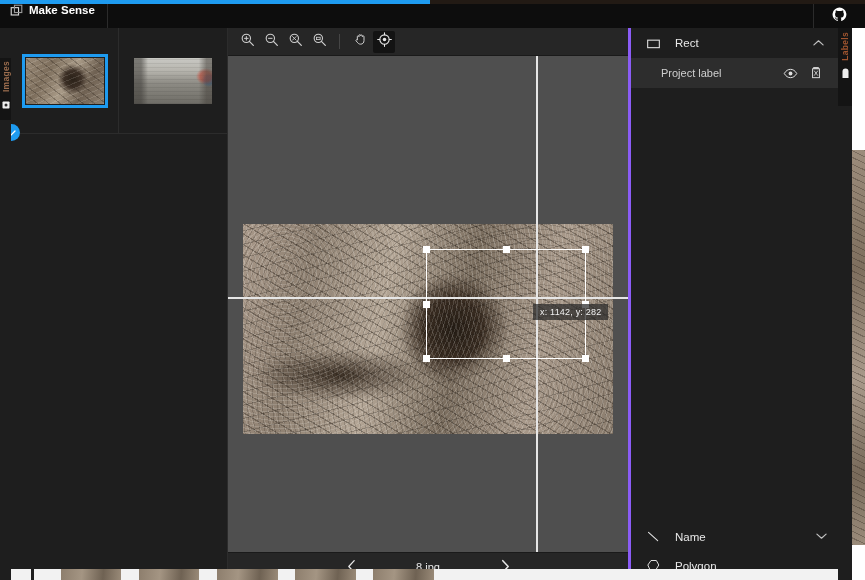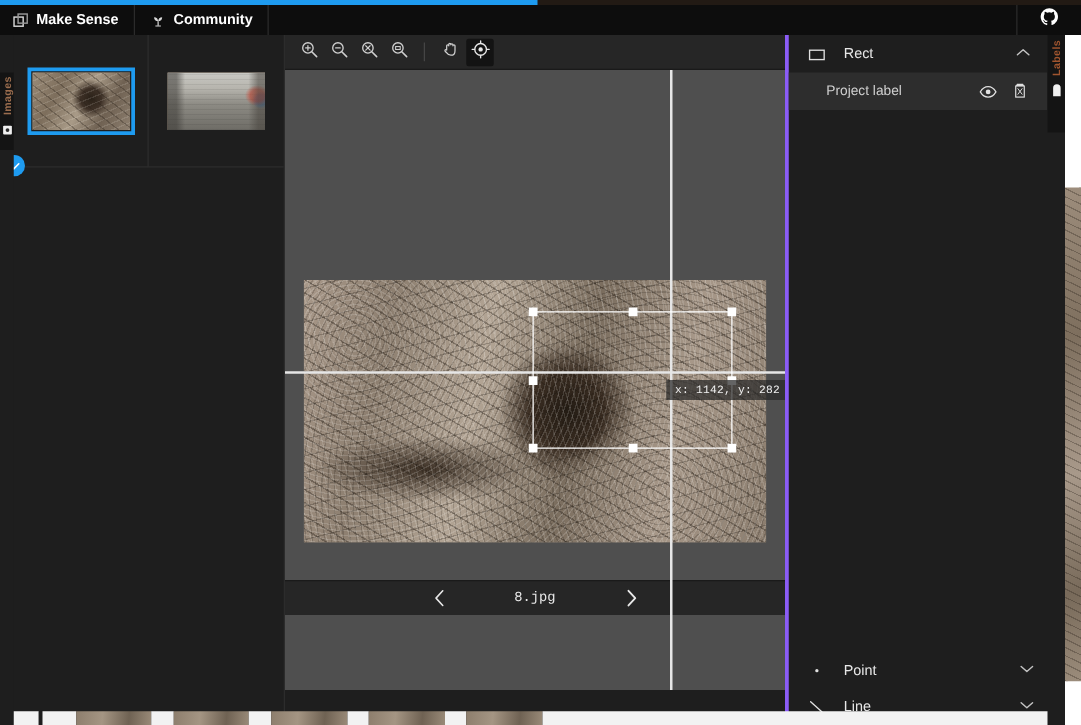--- a/index.html
+++ b/index.html
@@ -31,21 +31,21 @@
 
   
   .topbar {
     position: absolute; top: 4px; left: 0;
     width: 865px; height: 24px;
     background: #0d0d0d;
     display: flex; align-items: center;
     z-index: 30;
   }
   .nav-item {
-    display: flex; align-items: center; gap: 6px;
+    display: flex; align-items: flex-start; gap: 6px;
     height: 24px; padding: 0 12px;
     color: #ffffff; font-size: 11.5px; font-weight: bold;
     white-space: nowrap;
     border-right: 1px solid #2b2b2b;
   }
   .nav-item.logo { padding-left: 10px; }
   .nav-spacer { flex: 1 1 auto; height: 24px; border-right: 1px solid #2b2b2b; }
   .nav-icon { display: inline-flex; width: 13px; height: 13px; align-items: center; justify-content: center; }
   .nav-icon svg { display: block; }
 
@@ -153,23 +153,22 @@
       linear-gradient(90deg, rgba(60,58,54,.55) 0 9%, rgba(0,0,0,0) 18%),
       linear-gradient(270deg, rgba(70,66,60,.55) 0 7%, rgba(0,0,0,0) 17%),
       radial-gradient(ellipse 18% 26% at 92% 40%, rgba(210,60,40,.55) 0 40%, rgba(0,0,0,0) 70%),
       radial-gradient(ellipse 13% 22% at 96% 48%, rgba(40,120,200,.5) 0 40%, rgba(0,0,0,0) 70%),
       repeating-linear-gradient(0deg, rgba(0,0,0,.07) 0 1px, rgba(0,0,0,0) 1px 4px);
   }
 
   
   .editor {
     position: absolute; top: 28px; left: 228px;
-    width: 400px; height: 464px;
+    width: 400px; height: 552px;
     background: #eab308;
-    font-family: Liberation Mono, monospace;
   }
   .toolbar {
     position: absolute; top: 0; left: 0;
     width: 400px; height: 28px;
     background: #262626;
     display: flex; align-items: center;
     padding-left: 8px; gap: 2px;
     border-bottom: 1px solid #1a1a1a;
     z-index: 6;
   }
@@ -392,31 +391,20 @@
       <span class="nav-icon">
         <svg width="13" height="13" viewBox="0 0 16 16">
           <rect x="1.5" y="4.5" width="9" height="9" fill="none" stroke="#d8d8d8" stroke-width="1.4"></rect>
           <rect x="5.5" y="1.5" width="9" height="9" fill="none" stroke="#9a9a9a" stroke-width="1.4"></rect>
         </svg>
       </span>
       <span>Make Sense</span>
     </div>
 
 
-    <div class="nav-item">
-      <span class="nav-icon">
-        <svg width="13" height="13" viewBox="0 0 16 16">
-          <path d="M8 8.5 V13" stroke="#d8d8d8" stroke-width="1.2" fill="none"></path>
-          <path d="M8 8.6 C5.6 8.6 4 7 4 4.6 C6.4 4.6 8 6.2 8 8.6 Z" fill="#d8d8d8"></path>
-          <path d="M8 8.6 C10.4 8.6 12 7 12 4.6 C9.6 4.6 8 6.2 8 8.6 Z" fill="#d8d8d8"></path>
-          <path d="M5.3 13.3 H10.7" stroke="#d8d8d8" stroke-width="1.2" fill="none"></path>
-        </svg>
-      </span>
-      <span>Community</span>
-    </div>
 
     <div class="nav-spacer"></div>
 
 
     <div class="gh">
       <span>
         <svg width="15" height="15" viewBox="0 0 16 16" fill="#ffffff">
           <path d="M8 .6a7.4 7.4 0 0 0-2.34 14.43c.37.07.5-.16.5-.36v-1.26c-2.06.45-2.5-.99-2.5-.99-.34-.86-.82-1.09-.82-1.09-.67-.46.05-.45.05-.45.74.05 1.13.76 1.13.76.66 1.13 1.73.8 2.15.61.07-.48.26-.8.47-.99-1.64-.19-3.37-.82-3.37-3.66 0-.81.29-1.47.76-1.99-.08-.19-.33-.95.07-1.98 0 0 .62-.2 2.03.76a7 7 0 0 1 3.7 0c1.41-.96 2.03-.76 2.03-.76.4 1.03.15 1.79.07 1.98.47.52.76 1.18.76 1.99 0 2.85-1.73 3.47-3.38 3.65.27.23.5.68.5 1.37v2.03c0 .2.13.43.51.36A7.4 7.4 0 0 0 8 .6Z"></path>
         </svg>
       </span>
@@ -589,48 +577,43 @@
         <svg width="14" height="14" viewBox="0 0 18 18">
           <path d="M5.5 3 H12.5 M6 2 H12" stroke="#e0e0e0" stroke-width="1.2" stroke-linecap="round" fill="none"></path>
           <rect x="4.6" y="3.6" width="8.8" height="11.4" fill="none" stroke="#e0e0e0" stroke-width="1.2"></rect>
           <path d="M6.6 6 L11.4 12.4 M11.4 6 L6.6 12.4" stroke="#e0e0e0" stroke-width="1"></path>
         </svg>
       </span>
     </div>
 
     <div class="panel-bottom">
 
+
       <div class="panel-sec-head">
         <span class="sec-ico">
           <svg width="15" height="15" viewBox="0 0 18 18">
-            <circle cx="9" cy="9" r="1.6" fill="#e0e0e0"></circle>
-          </svg>
-        </span>
-        <span class="sec-lbl">Point</span>
+            <path d="M3 4 L14 14" stroke="#e0e0e0" stroke-width="1.3" stroke-linecap="round"></path>
+          </svg>
+        </span>
+        <span class="sec-lbl">Name</span>
         <span class="chev">
           <svg width="11" height="8" viewBox="0 0 12 8">
             <path d="M1 2 L6 6.4 L11 2" fill="none" stroke="#c2c2c2" stroke-width="1.3" stroke-linecap="round" stroke-linejoin="round"></path>
           </svg>
         </span>
       </div>
 
       <div class="panel-sec-head">
         <span class="sec-ico">
           <svg width="15" height="15" viewBox="0 0 18 18">
-            <path d="M3 4 L14 14" stroke="#e0e0e0" stroke-width="1.3" stroke-linecap="round"></path>
-          </svg>
-        </span>
-        <span class="sec-lbl">Line</span>
-        <span class="chev">
-          <svg width="11" height="8" viewBox="0 0 12 8">
-            <path d="M1 2 L6 6.4 L11 2" fill="none" stroke="#c2c2c2" stroke-width="1.3" stroke-linecap="round" stroke-linejoin="round"></path>
-          </svg>
-        </span>
-      </div>
-
+            <path d="M6 3 H12.4 L15.4 8.4 L11.6 14.6 H5 L2.2 8.4 Z" fill="none" stroke="#e0e0e0" stroke-width="1.2" stroke-linejoin="round"></path>
+          </svg>
+        </span>
+        <span class="sec-lbl">Polygon</span>
+      </div>
 
     </div>
   </div>
 
   <div class="right-rail"></div>
   <div class="right-tab">
     <span class="vert-text">Labels</span>
     <span class="right-tab-icon">
       <svg width="9" height="11" viewBox="0 0 12 14">
         <path d="M2 4.2 a4 4 0 0 1 8 0 V13 H2 Z" fill="#efefef"></path>

